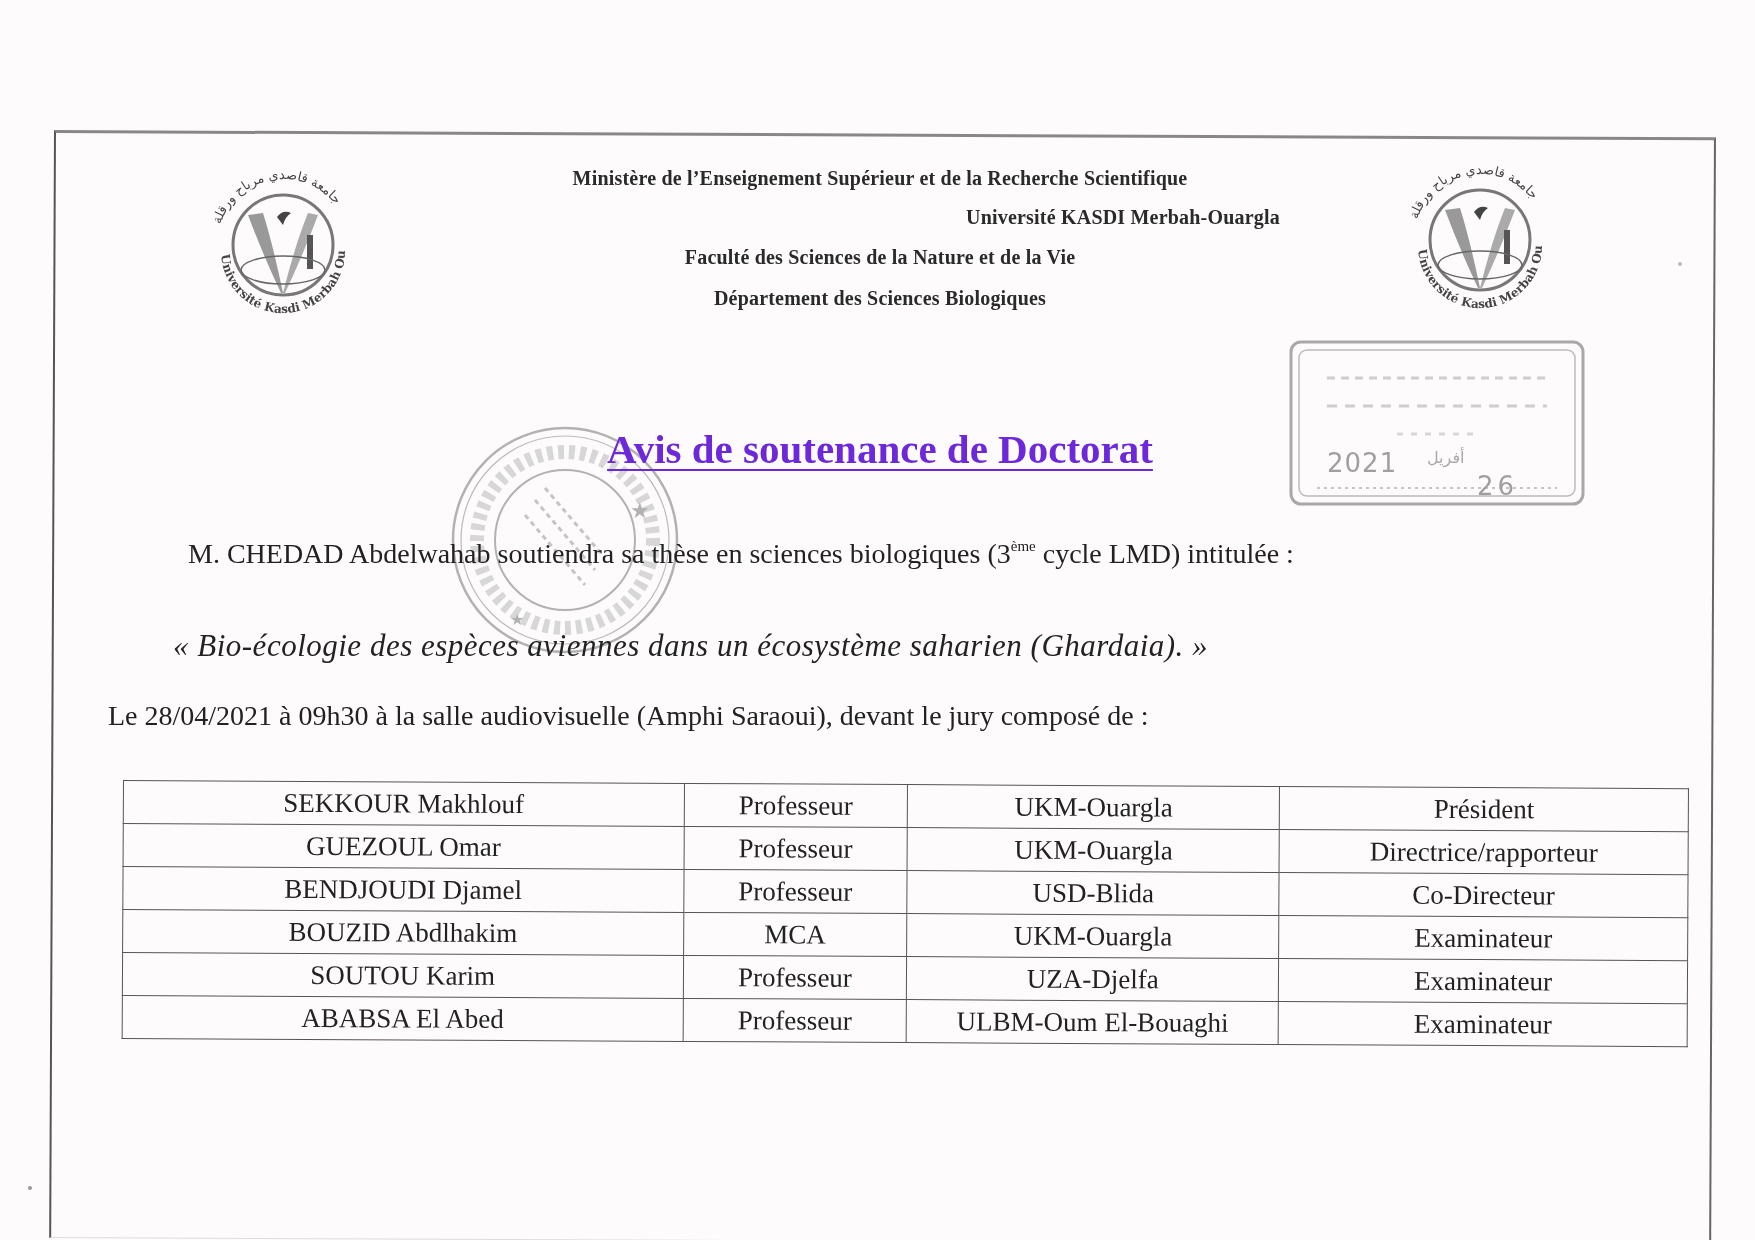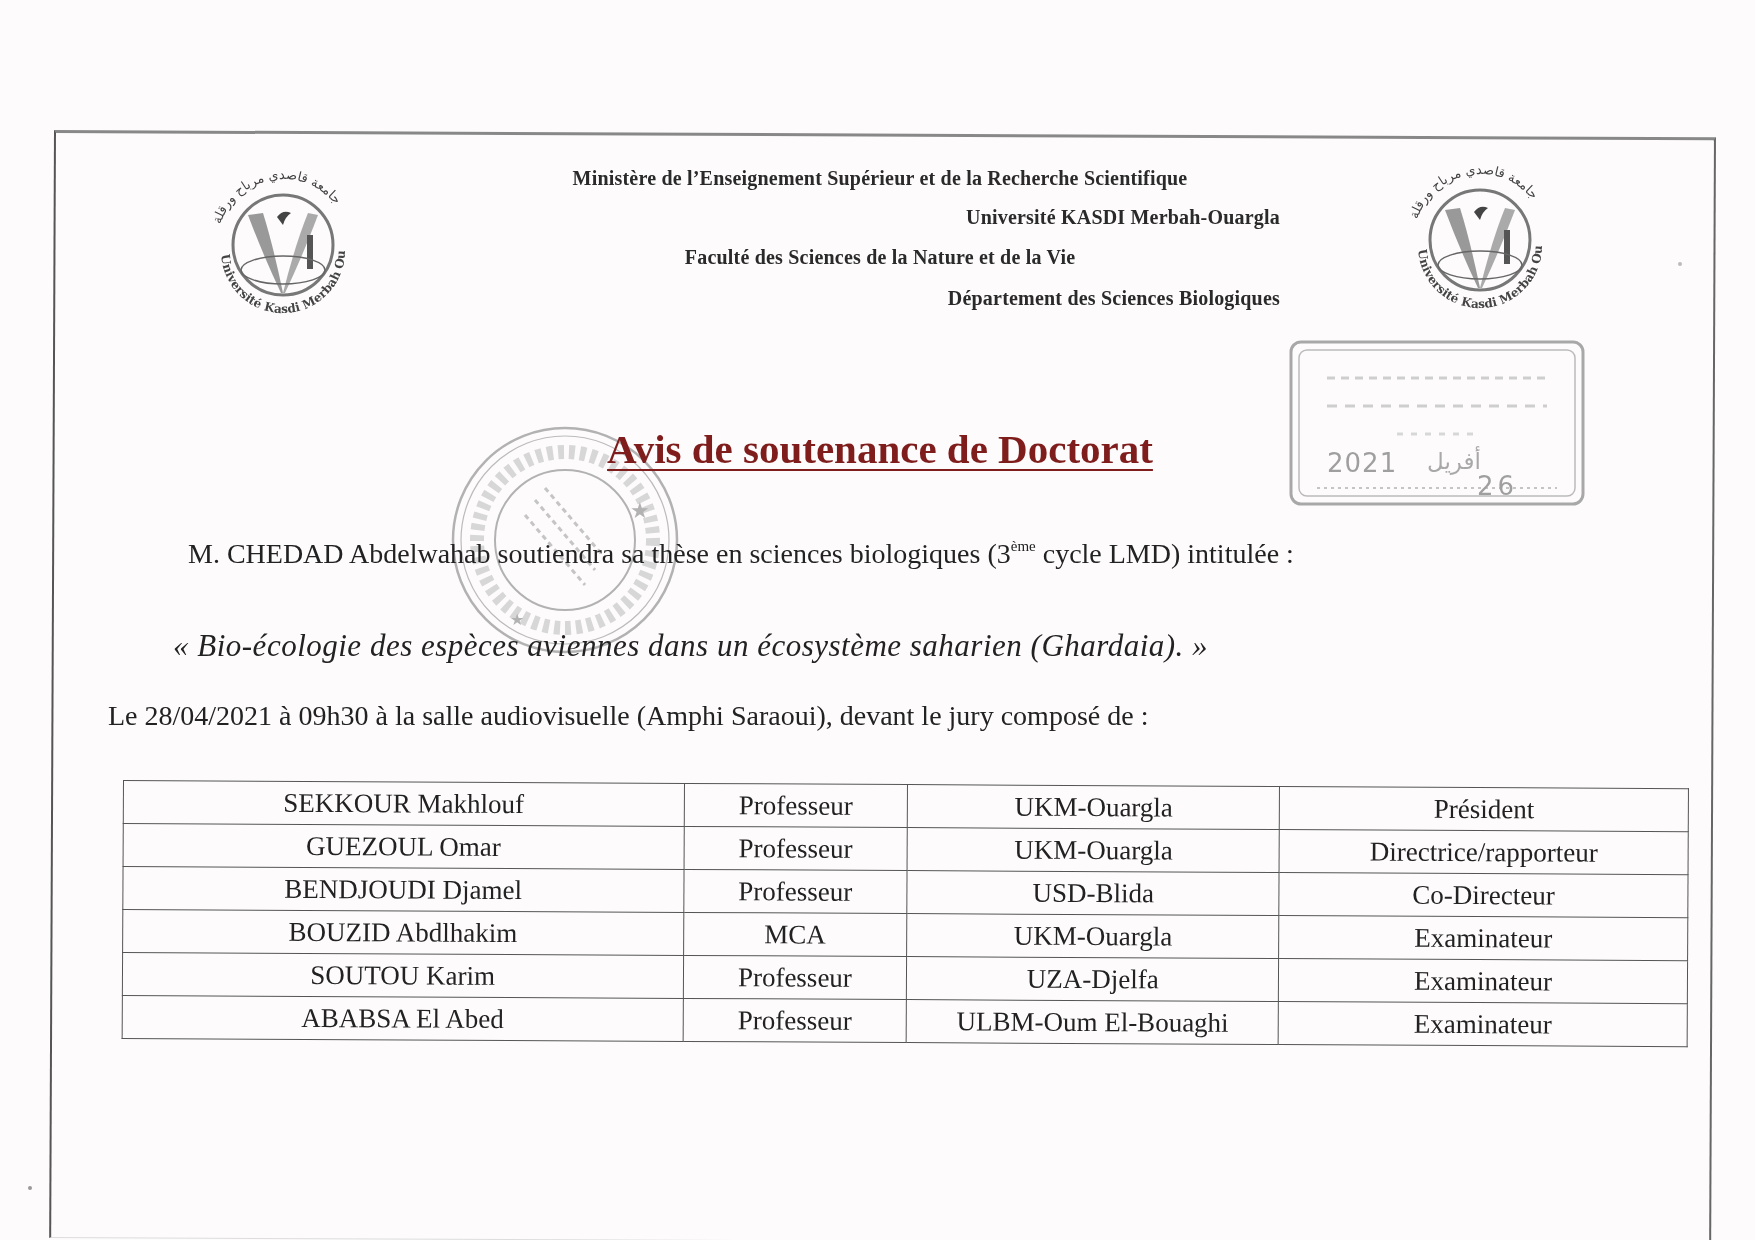--- a/index.html
+++ b/index.html
@@ -16,21 +16,21 @@
     transform: rotate(0.25deg); transform-origin: top left;
   }
   .logo { position: absolute; width: 160px; height: 160px; }
   .logo svg { width: 100%; height: 100%; }
   .header-line {
     position: absolute; left: 480px; width: 800px; text-align: center;
     font-size: 20px; font-weight: bold; letter-spacing: 0.2px; color: #2a2a2a;
   }
   .title {
     position: absolute; left: 540px; top: 425px; width: 680px; text-align: center;
-    font-size: 41px; font-weight: bold; color: #7f1d1d;
+    font-size: 41px; font-weight: bold; color: #6d28d9;
     text-decoration: underline; text-decoration-thickness: 2px; text-underline-offset: 6px;
   }
   .line { position: absolute; white-space: nowrap; font-size: 27px; color: #222; }
   .b { font-weight: normal; }
   .sup { font-size: 15px; vertical-align: 12px; }
   .thesis { font-style: italic; font-size: 31px; letter-spacing: 0.5px; }
   table.jury {
     position: absolute; left: 123px; top: 780px; width: 1566px;
     border-collapse: collapse; font-size: 27px; color: #222;
     transform: rotate(0.3deg); transform-origin: top left;
@@ -44,21 +44,21 @@
   .stamp-rect .date-txt {
     position: absolute; left: 40px; top: 110px; font-family: "DejaVu Sans", sans-serif;
     font-size: 26px; color: #555; letter-spacing: 1px;
   }
   .stamp-rect .date-day {
     position: absolute; left: 190px; top: 108px; font-family: "DejaVu Sans", sans-serif;
     font-size: 26px; color: #555; letter-spacing: 4px; margin-top: 25px;
   }
   .stamp-rect .date-month {
     position: absolute; left: 140px; top: 110px; font-family: "DejaVu Sans", sans-serif;
-    font-size: 23px; color: #666;
+    font-size: 16px; color: #666;
   }
   .speck { position: absolute; width: 4px; height: 4px; background: #999; border-radius: 50%; }
 </style>
 </head>
 <body>
 
 <div class="frame"></div>
 
 <div class="logo" style="left:203px; top:165px;">
   <svg viewBox="0 0 160 160">
@@ -94,21 +94,21 @@
     <path id="ringR2" d="M18 86 A62 62 0 0 0 142 86" fill="none"></path>
     <text font-size="12" font-weight="bold" fill="#444" font-family="DejaVu Serif, serif">
       <textPath href="#ringR2" startOffset="2%">Université Kasdi Merbah Ouargla</textPath>
     </text>
   </svg>
 </div>
 
 <div class="header-line" style="top:167px;">Ministère de l’Enseignement Supérieur et de la Recherche Scientifique</div>
 <div class="header-line" style="top:206px;text-align:right;">Université KASDI Merbah-Ouargla</div>
 <div class="header-line" style="top:246px;">Faculté des Sciences de la Nature et de la Vie</div>
-<div class="header-line" style="top:287px;text-align:right;">Département des Sciences Biologiques</div>
+<div class="header-line" style="top:287px;">Département des Sciences Biologiques</div>
 
 <div class="stamp-rect">
   <svg width="300" height="170" viewBox="0 0 300 170">
     <rect x="4" y="4" width="292" height="162" rx="10" fill="none" stroke="#666" stroke-width="3"></rect>
     <rect x="12" y="12" width="276" height="146" rx="8" fill="none" stroke="#888" stroke-width="1.5"></rect>
     <line x1="40" y1="40" x2="260" y2="40" stroke="#aaa" stroke-width="3" stroke-dasharray="8 6"></line>
     <line x1="40" y1="68" x2="260" y2="68" stroke="#aaa" stroke-width="3" stroke-dasharray="10 8"></line>
     <line x1="110" y1="96" x2="190" y2="96" stroke="#bbb" stroke-width="3" stroke-dasharray="6 8"></line>
     <line x1="30" y1="150" x2="270" y2="150" stroke="#999" stroke-width="2" stroke-dasharray="3 4"></line>
   </svg>

